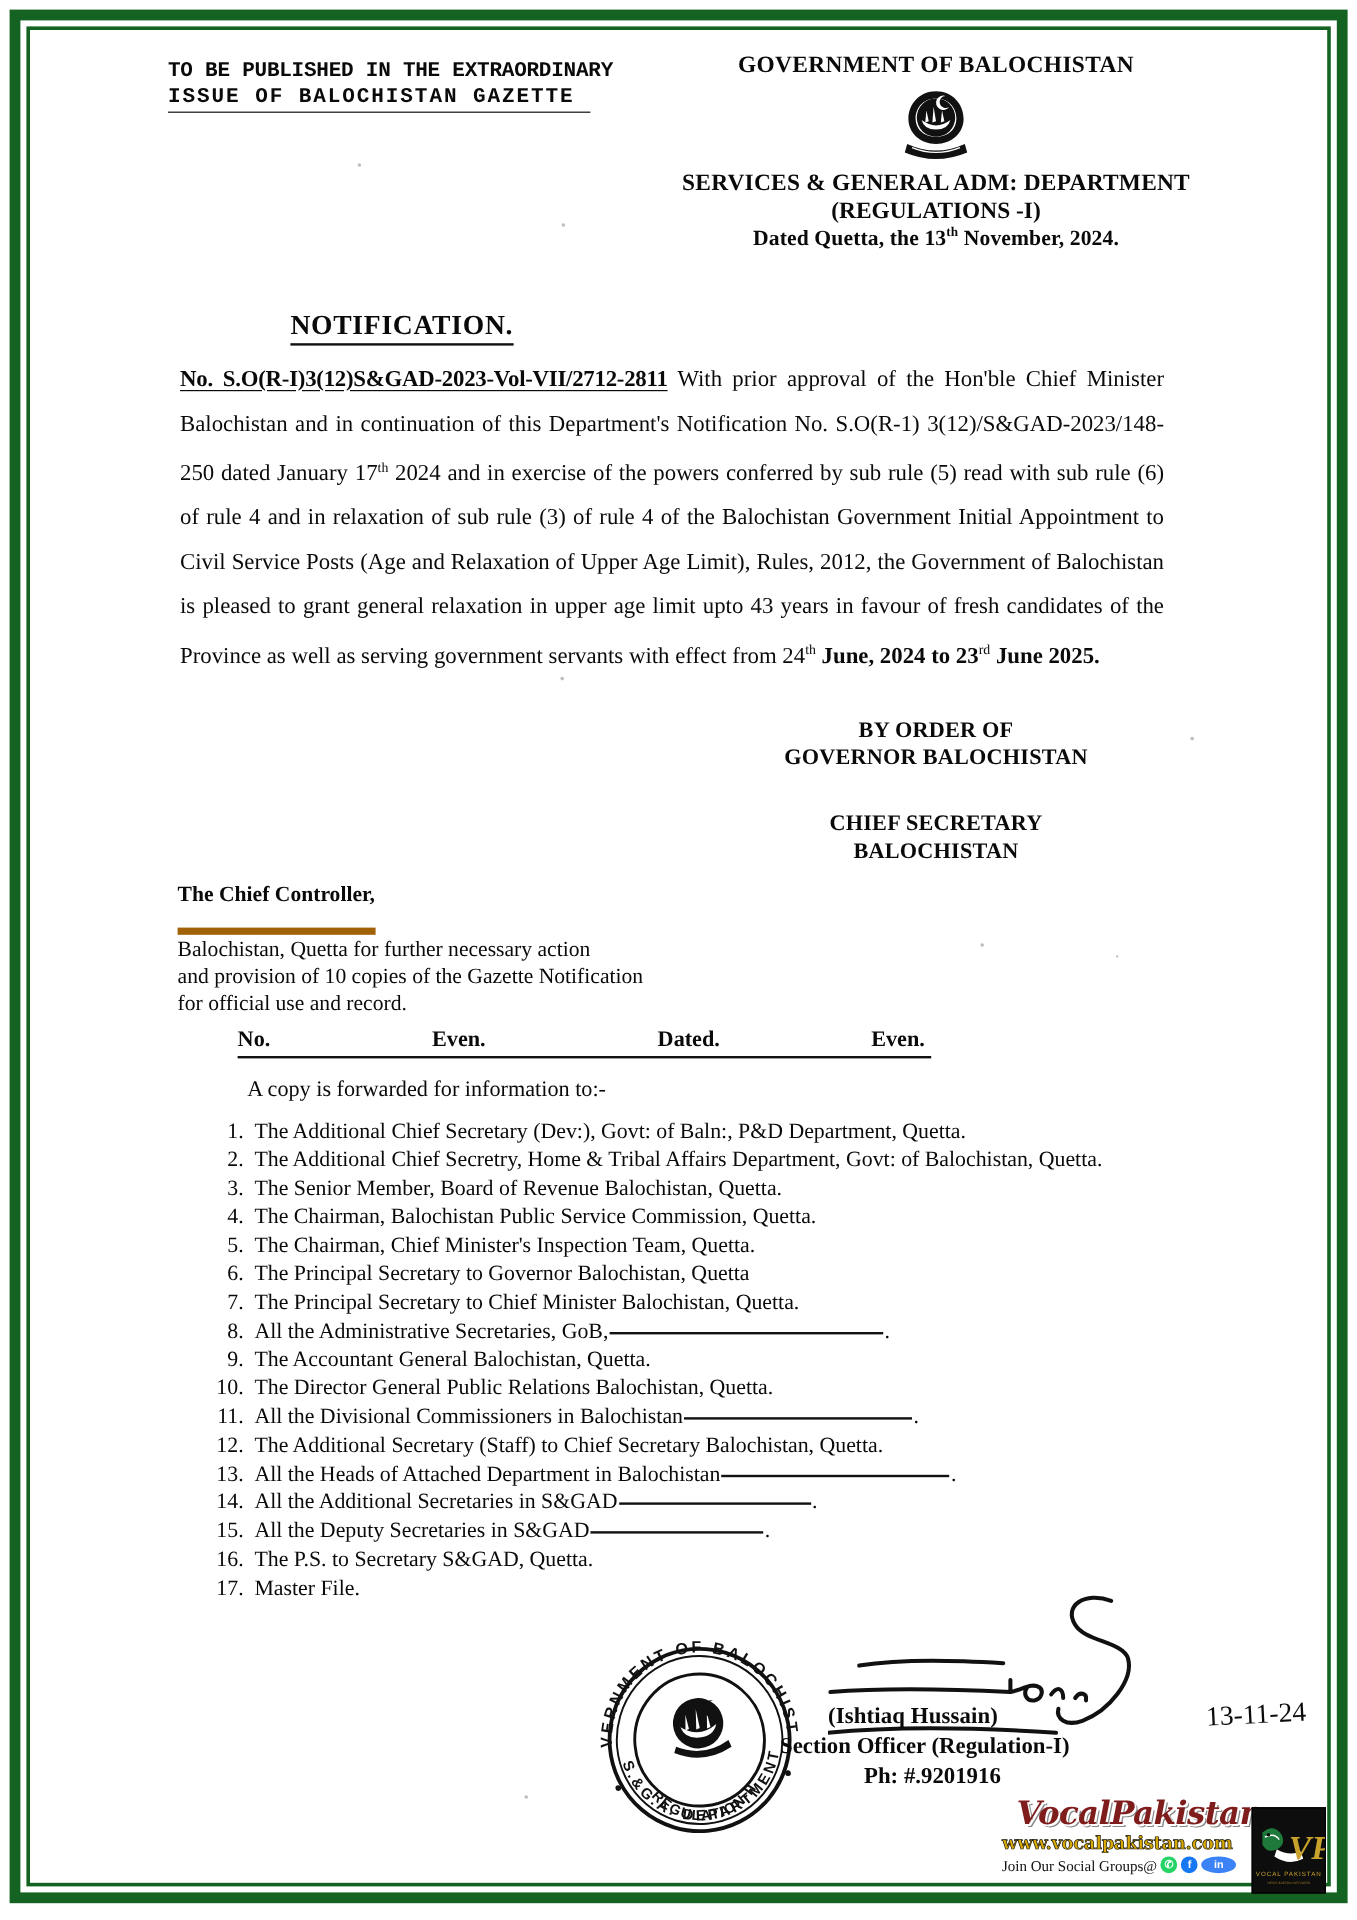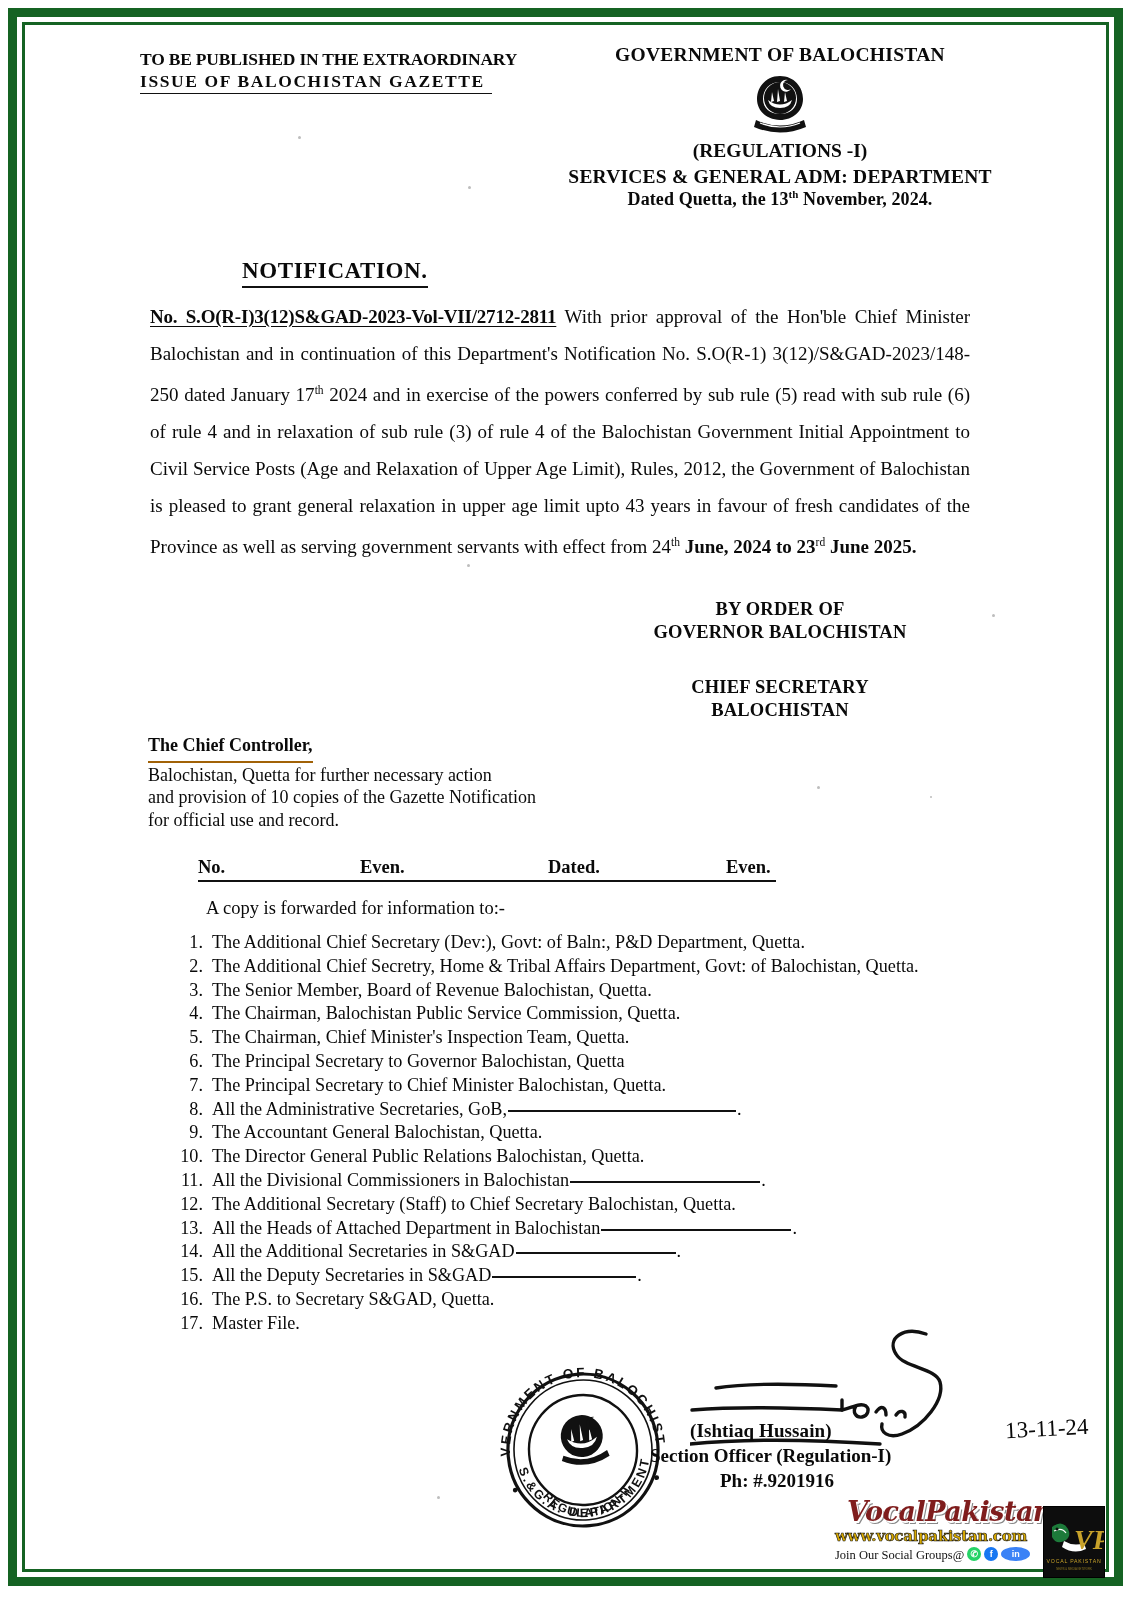--- a/index.html
+++ b/index.html
@@ -39,21 +39,21 @@
     position: absolute;
     left: 30px; top: 26px;
     width: 1071px; height: 1540px;
   }
 
   .abs { position: absolute; }
 
   
   #hdr-left {
     left: 110px; top: 22px; width: 400px;
-    font-family: Liberation Serif, serif;
+    font-family: Liberation Mono, monospace;
     font-weight: bold;
     font-size: 17.5px;
     line-height: 22px;
     letter-spacing: -0.2px;
   }
   #hdr-left .l1 { display:block; }
   #hdr-left .l2 { display:block; border-bottom: 1.6px solid #111; padding-bottom:1px; width: 352px;
                   letter-spacing: 1.6px; }
 
   #hdr-right {
@@ -111,21 +111,21 @@
     letter-spacing: 0.2px;
   }
 
   
   #controller-block {
     left: 118px; top: 708px; width: 560px;
     font-size: 18px; line-height: 22.5px;
   }
   #controller-block .ttl {
     font-weight: bold; display: inline-block;
-    border-bottom: 2px solid #a16207; padding-bottom: 4px; margin-bottom: 1px;
+    border-bottom: 6px solid #a16207; padding-bottom: 16px; margin-bottom: 1px;
   }
   #controller-block .ln { display: block; }
 
   
   #even-row {
     left: 168px; top: 830px; width: 600px;
     font-size: 18.5px; font-weight: bold;
     height: 26px;
   }
   #even-row .cell { position: absolute; bottom: 4px; }
@@ -274,22 +274,22 @@
           <circle cx="36" cy="26" r="16" fill="#111"></circle>
           <path d="M28 20 l2 9 l-3 1 z M34 17 l2 12 l-3 1 z M41 20 l2 9 l-3 1 z" fill="#fff"></path>
           <path d="M24 28 q12 9 24 0 q-2 8 -12 8 q-10 0 -12 -8 z" fill="#fff"></path>
           <path d="M44 8 a6 6 0 1 0 3 9 a5 5 0 1 1 -3 -9 z" fill="#fff"></path>
 
           <path d="M12 48 q24 11 48 0 l2 7 q-26 11 -52 0 z" fill="#111"></path>
           <path d="M16 51 q20 8 40 0" stroke="#fff" stroke-width="1.2" fill="none"></path>
         </svg>
       </div>
 
+      <div id="dept-title">SERVICES &amp; GENERAL ADM: DEPARTMENT</div>
       <div id="dept-sub">(REGULATIONS -I)</div>
-      <div id="dept-title">SERVICES &amp; GENERAL ADM: DEPARTMENT</div>
 
       <div id="dated-line"><span>Dated Quetta, the 13</span><sup>th</sup><span> November, 2024.</span></div>
     </div>
 
     <div id="notif-heading" class="abs">NOTIFICATION.</div>
 
     <div id="body-para" class="abs"><span class="refno">No.  S.O(R-I)3(12)S&amp;GAD-2023-Vol-VII/2712-2811</span><span>  With prior approval of the Hon'ble Chief Minister Balochistan and in continuation of this Department's Notification No. S.O(R-1) 3(12)/S&amp;GAD-2023/148-250 dated January 17</span><sup>th</sup><span> 2024 and in exercise of the powers conferred by sub rule (5) read with sub rule (6) of rule 4 and in relaxation of sub rule (3) of rule 4 of the Balochistan Government Initial Appointment to Civil Service Posts (Age and Relaxation of Upper Age Limit), Rules, 2012, the Government of Balochistan is pleased to grant general relaxation in upper age limit upto 43 years in favour of fresh candidates of the Province as well as serving government servants with effect from 24</span><sup>th</sup><b> June, 2024 to 23</b><sup>rd</sup><b> June 2025.</b></div>
 
     <div id="order-block" class="abs">
       <div>BY ORDER OF</div>

